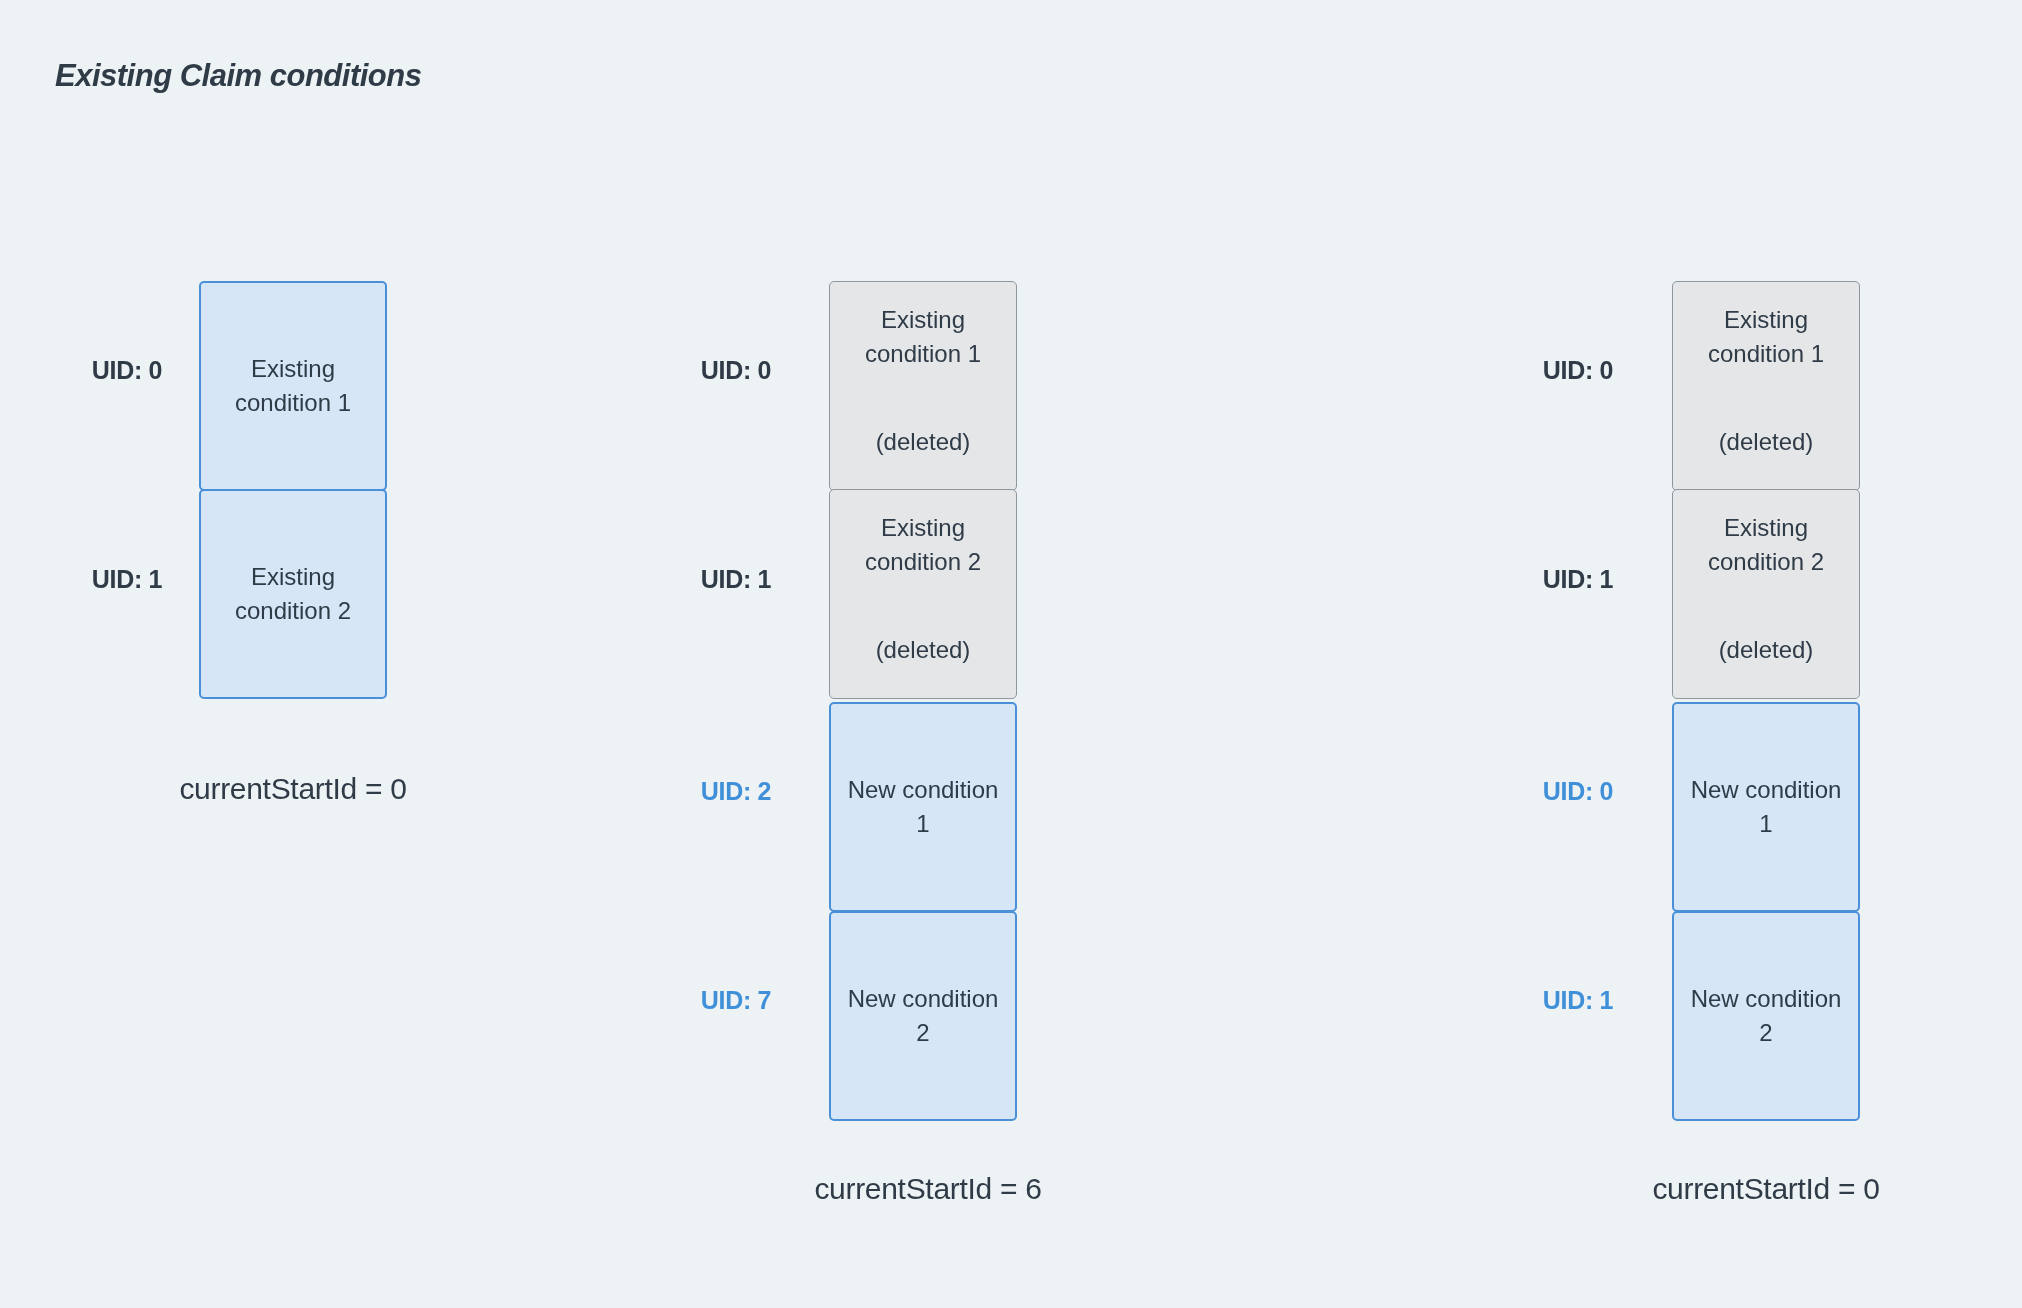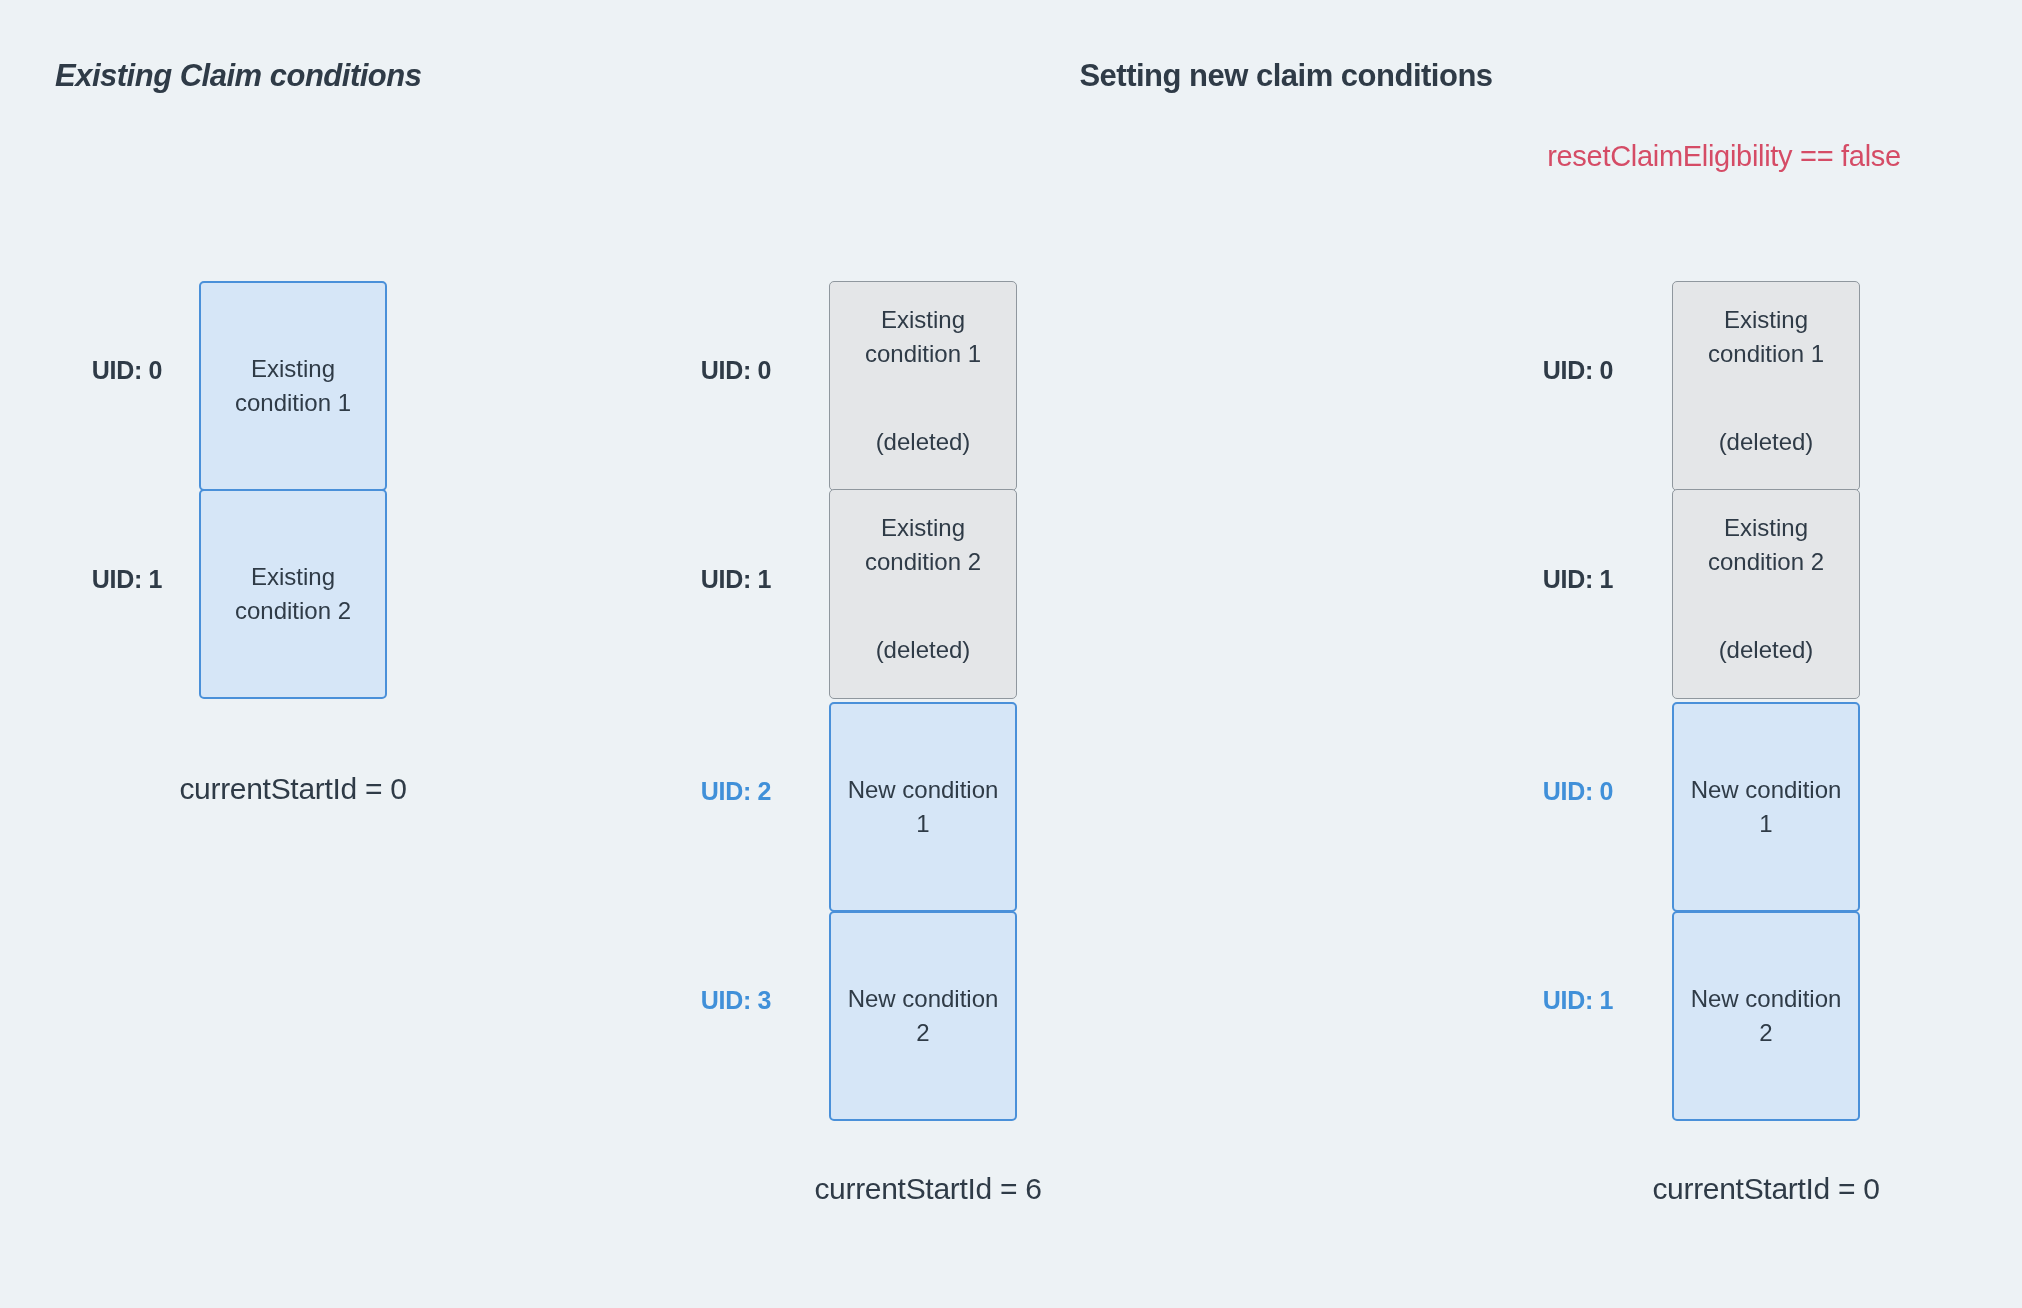--- a/index.html
+++ b/index.html
@@ -85,23 +85,21 @@
     letter-spacing:-0.3px;
     white-space:nowrap;
   }
 </style>
 </head>
 <body>
 
 <div class="canvas">
 
   <div class="title" style="left:55px; top:58px;font-style:italic;">Existing Claim conditions</div>
-  <div class="title centered" style="left:1286px; top:58px;">Setting new claim conditions</div>
 
-  <div class="subheader red" style="left:1724px; top:140px;">resetClaimEligibility == false</div>
 
   <div class="uid" style="left:127px; top:370px;">UID: 0</div>
   <div class="box blue" style="left:199px; top:281px;">
     <div>Existing</div>
     <div>condition 1</div>
   </div>
 
   <div class="uid" style="left:127px; top:579px;">UID: 1</div>
   <div class="box blue" style="left:199px; top:489px;">
     <div>Existing</div>
@@ -123,21 +121,21 @@
     <div>condition 2</div>
     <div class="deleted-line">(deleted)</div>
   </div>
 
   <div class="uid blue" style="left:736px; top:791px;">UID: 2</div>
   <div class="box blue" style="left:829px; top:702px;">
     <div>New condition</div>
     <div>1</div>
   </div>
 
-  <div class="uid blue" style="left:736px; top:1000px;">UID: 3</div>
+  <div class="uid blue" style="left:736px; top:1000px;">UID: 7</div>
   <div class="box blue" style="left:829px; top:911px;">
     <div>New condition</div>
     <div>2</div>
   </div>
 
   <div class="footer-label" style="left:928px; top:1172px;">currentStartId = 6</div>
 
   <div class="uid" style="left:1578px; top:370px;">UID: 0</div>
   <div class="box gray" style="left:1672px; top:281px;">
     <div>Existing</div>

